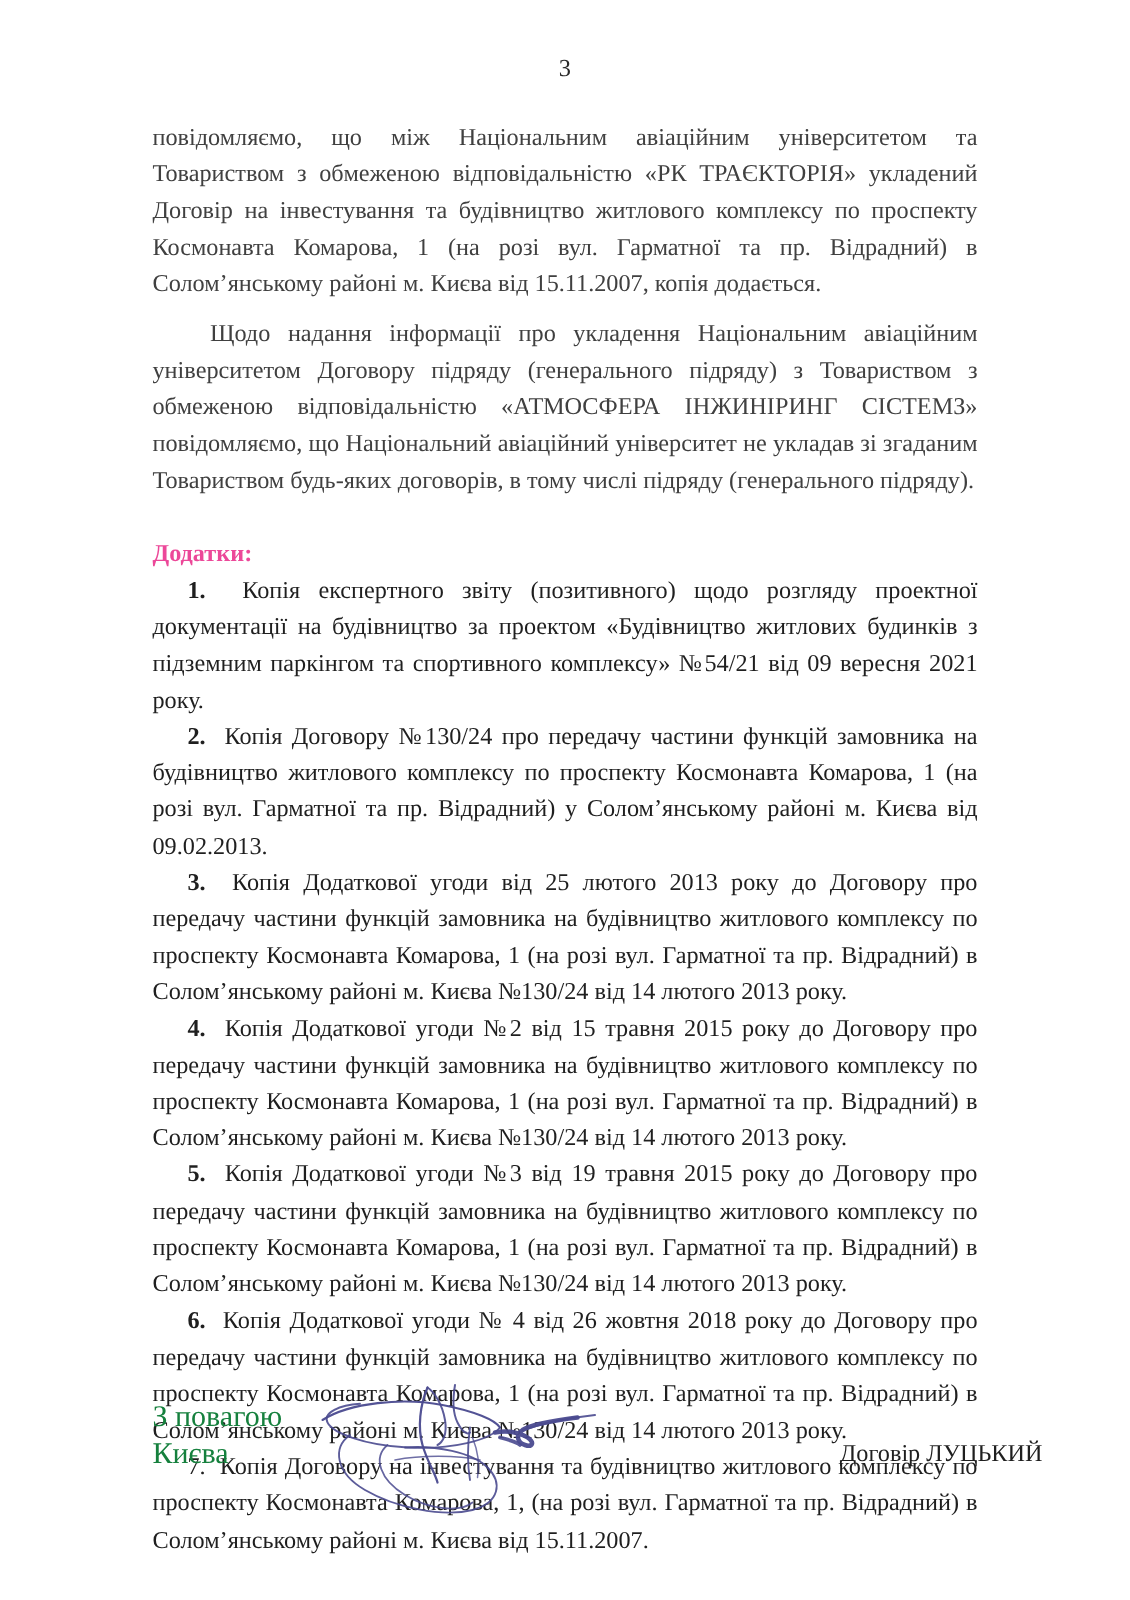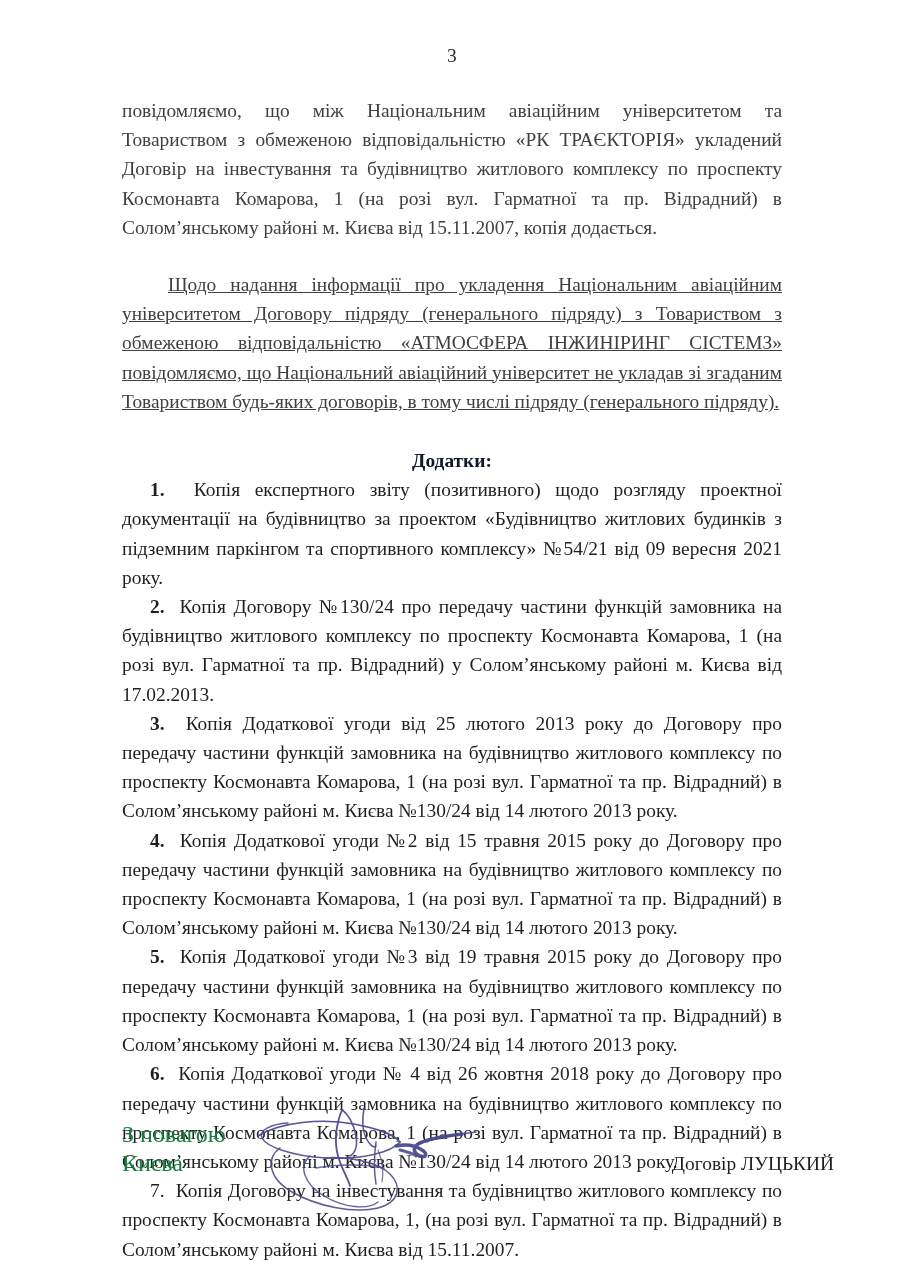--- a/index.html
+++ b/index.html
@@ -51,32 +51,30 @@
     text-justify: inter-word;
     color: #404040;
     hyphens: none;
   }
 
   p.body-text.indented {
     text-indent: 46px;
   }
 
   p.spaced-before {
-    margin-top: 28px;
-    text-decoration: underline;
+    margin-top: 11px;
   }
 
   .heading-attachments {
     margin: 0;
     margin-top: 30px;
     font-size: 19.4px;
     line-height: 29.2px;
     font-weight: bold;
-    color: #0f172a;
-    text-align: center;
+    color: #ec4899;
   }
 
   ol.attachments {
     list-style: none;
     margin: 0;
     padding: 0;
   }
 
   ol.attachments li {
     margin: 0;
@@ -153,21 +151,21 @@
 
     <p class="heading-attachments">Додатки:</p>
 
     <ol class="attachments">
       <li>
         <span class="num">1.</span>&nbsp;
         <span>Копія експертного звіту (позитивного) щодо розгляду проектної документації на будівництво за проектом «Будівництво житлових будинків з підземним паркінгом та спортивного комплексу» №54/21 від 09 вересня 2021 року.</span>
       </li>
       <li>
         <span class="num">2.</span>&nbsp;
-        <span>Копія Договору №130/24 про передачу частини функцій замовника на будівництво житлового комплексу по проспекту Космонавта Комарова, 1 (на розі вул. Гарматної та пр. Відрадний) у Солом’янському районі м. Києва від 17.02.2013.</span>
+        <span>Копія Договору №130/24 про передачу частини функцій замовника на будівництво житлового комплексу по проспекту Космонавта Комарова, 1 (на розі вул. Гарматної та пр. Відрадний) у Солом’янському районі м. Києва від 09.02.2013.</span>
       </li>
       <li>
         <span class="num">3.</span>&nbsp;
         <span>Копія Додаткової угоди від 25 лютого 2013 року до Договору про передачу частини функцій замовника на будівництво житлового комплексу по проспекту Космонавта Комарова, 1 (на розі вул. Гарматної та пр. Відрадний) в Солом’янському районі м. Києва №130/24 від 14 лютого 2013 року.</span>
       </li>
       <li>
         <span class="num">4.</span>&nbsp;
         <span>Копія Додаткової угоди №2 від 15 травня 2015 року до Договору про передачу частини функцій замовника на будівництво житлового комплексу по проспекту Космонавта Комарова, 1 (на розі вул. Гарматної та пр. Відрадний) в Солом’янському районі м. Києва №130/24 від 14 лютого 2013 року.</span>
       </li>
       <li>

